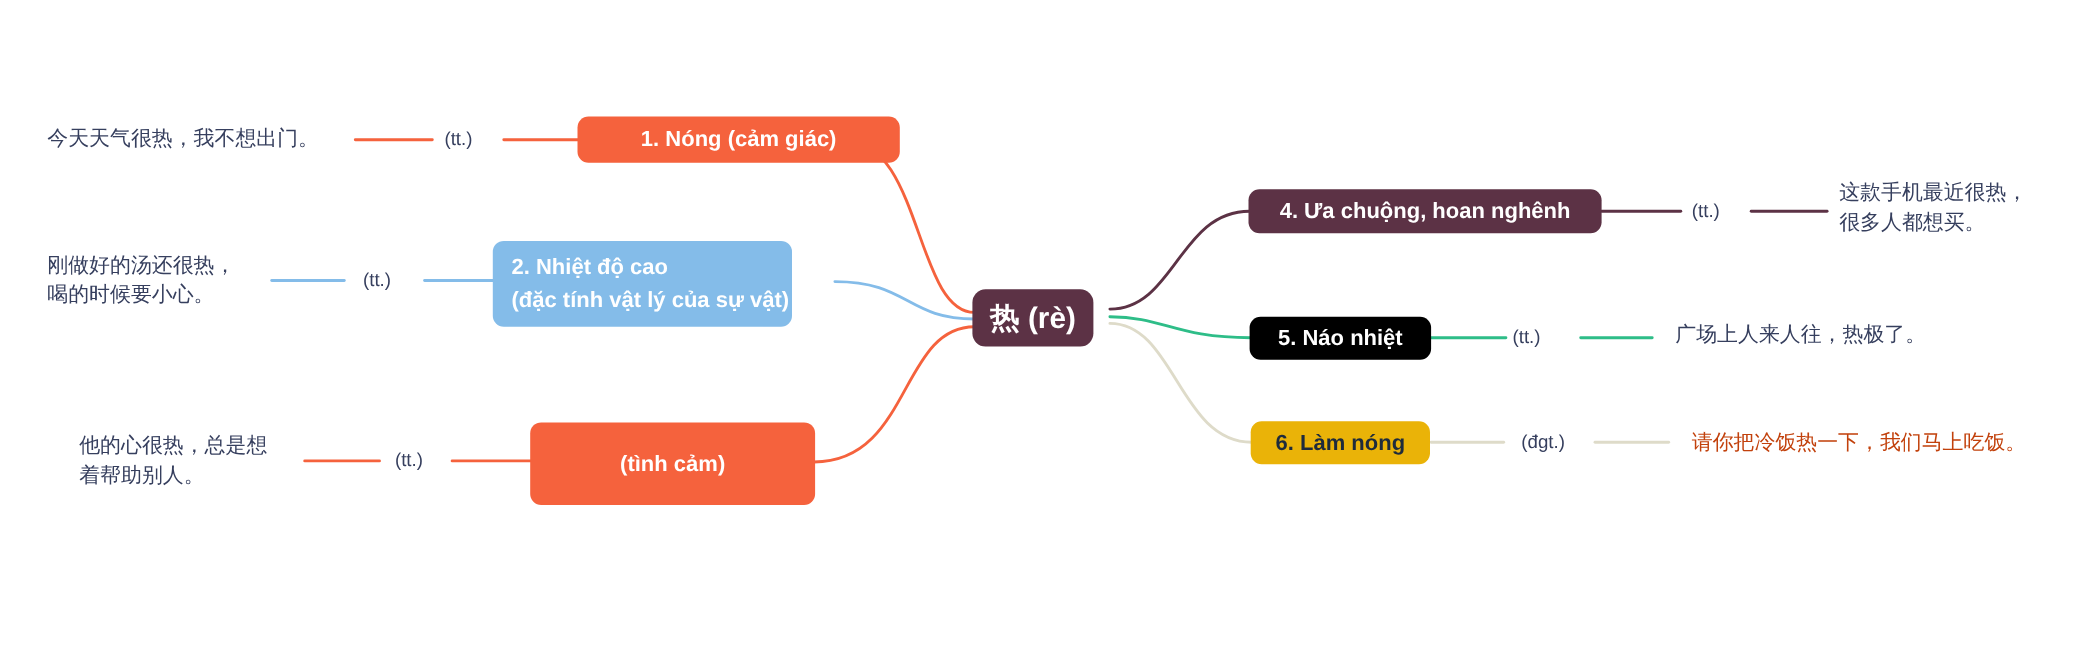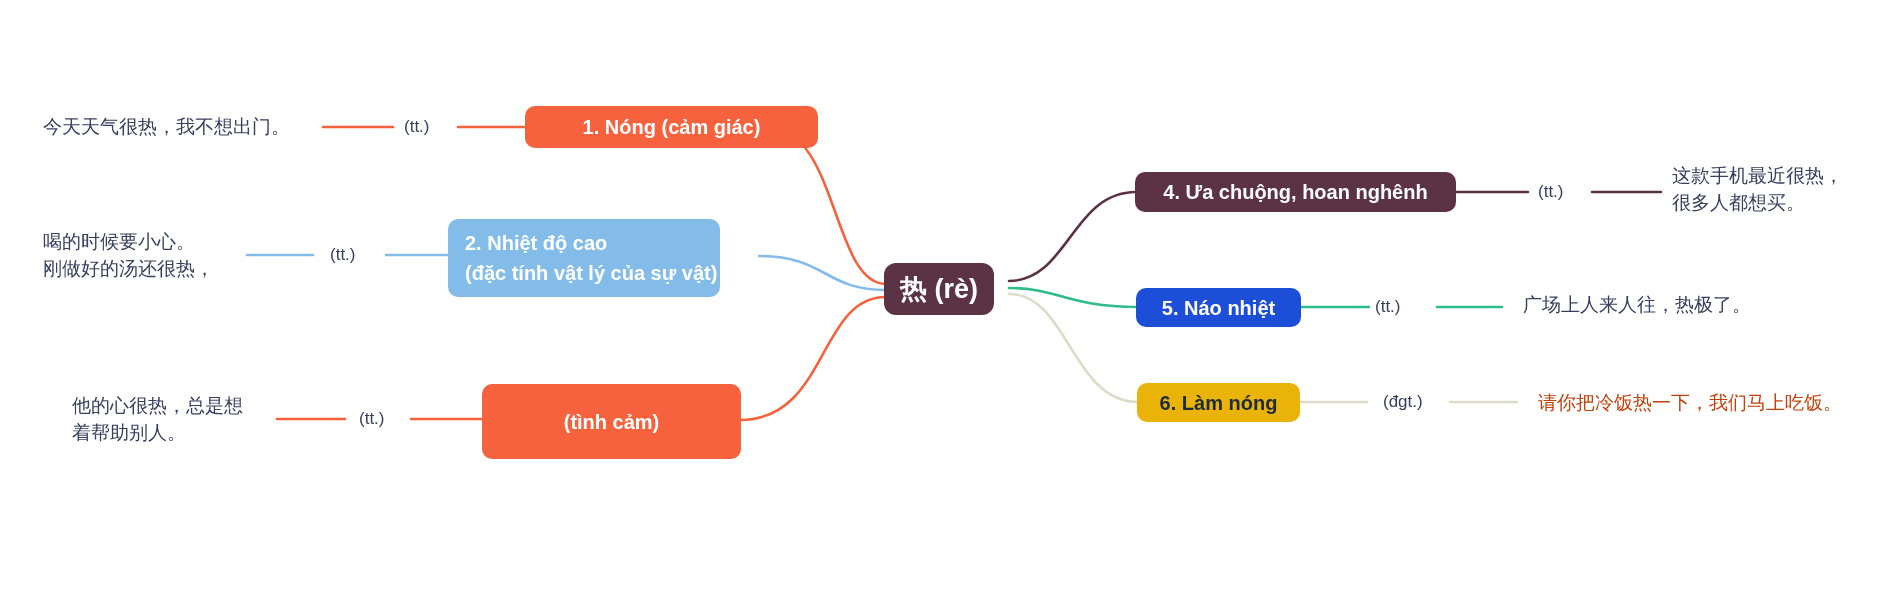--- a/index.html
+++ b/index.html
@@ -82,22 +82,22 @@
 
   <div class="example ex1" style="color: rgb(54, 63, 94);">
     <div>今天天气很热，我不想出门。</div>
   </div>
   <div class="poslabel p1" style="color: rgb(54, 63, 94);">(tt.)</div>
   <div class="node n1" style="background-color: rgb(245, 98, 61);">
     <div class="nline" style="color: rgb(255, 255, 255);">1. Nóng (cảm giác)</div>
   </div>
 
   <div class="example ex2" style="color: rgb(54, 63, 94);">
+    <div>刚做好的汤还很热，</div>
     <div>喝的时候要小心。</div>
-    <div>刚做好的汤还很热，</div>
   </div>
   <div class="poslabel p2" style="color: rgb(54, 63, 94);">(tt.)</div>
   <div class="node n2" style="background-color: rgb(132, 188, 233);">
     <div class="nline" style="color: rgb(255, 255, 255);">2. Nhiệt độ cao</div>
     <div class="nline" style="color: rgb(255, 255, 255);">(đặc tính vật lý của sự vật)</div>
   </div>
 
   <div class="example ex3" style="color: rgb(54, 63, 94);">
     <div>他的心很热，总是想</div>
     <div>着帮助别人。</div>
@@ -109,21 +109,21 @@
 
   <div class="node n4" style="background-color: rgb(92, 50, 69);">
     <div class="nline" style="color: rgb(255, 255, 255);">4. Ưa chuộng, hoan nghênh</div>
   </div>
   <div class="poslabel p4" style="color: rgb(54, 63, 94);">(tt.)</div>
   <div class="example ex4" style="color: rgb(54, 63, 94);">
     <div>这款手机最近很热，</div>
     <div>很多人都想买。</div>
   </div>
 
-  <div class="node n5" style="background-color: #1d4ed8;">
+  <div class="node n5" style="background-color: #000000;">
     <div class="nline" style="color: rgb(255, 255, 255);">5. Náo nhiệt</div>
   </div>
   <div class="poslabel p5" style="color: rgb(54, 63, 94);">(tt.)</div>
   <div class="example ex5" style="color: rgb(54, 63, 94);">
     <div>广场上人来人往，热极了。</div>
   </div>
 
   <div class="node n6" style="background-color: #eab308;">
     <div class="nline" style="color: rgb(30, 43, 60);">6. Làm nóng</div>
   </div>

